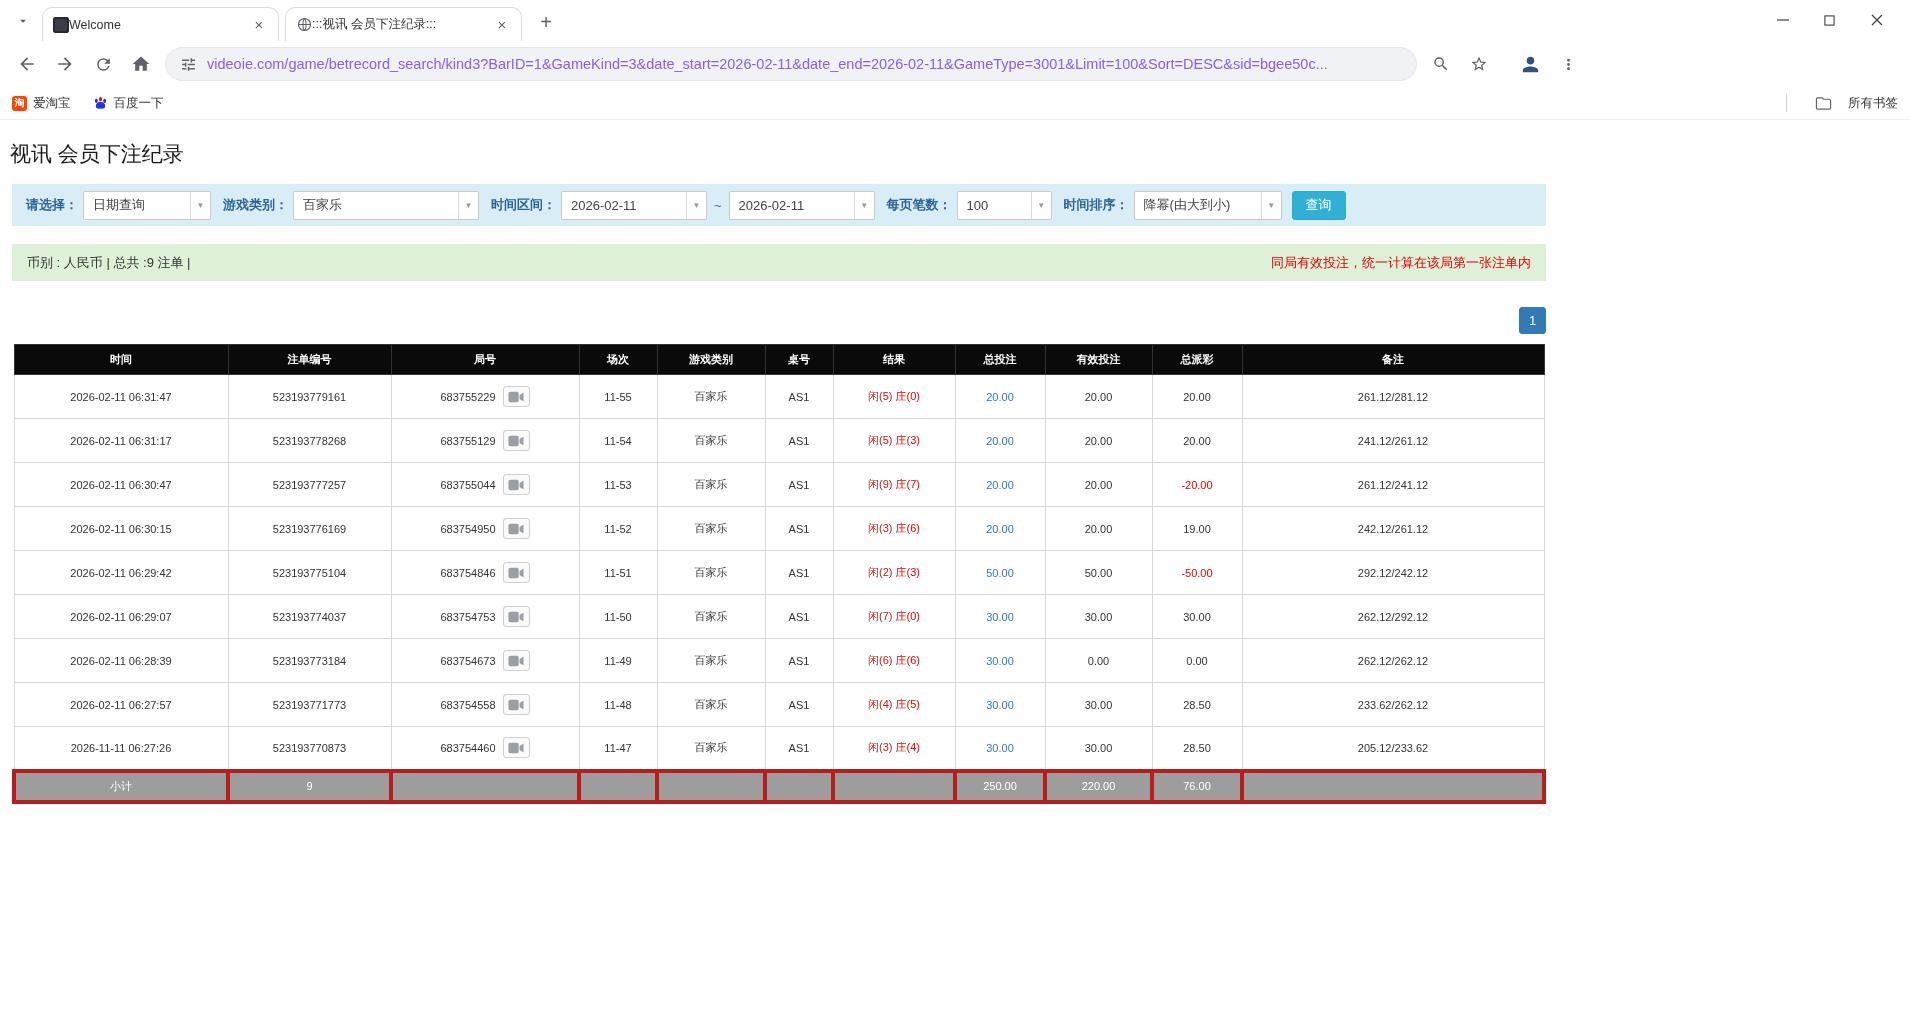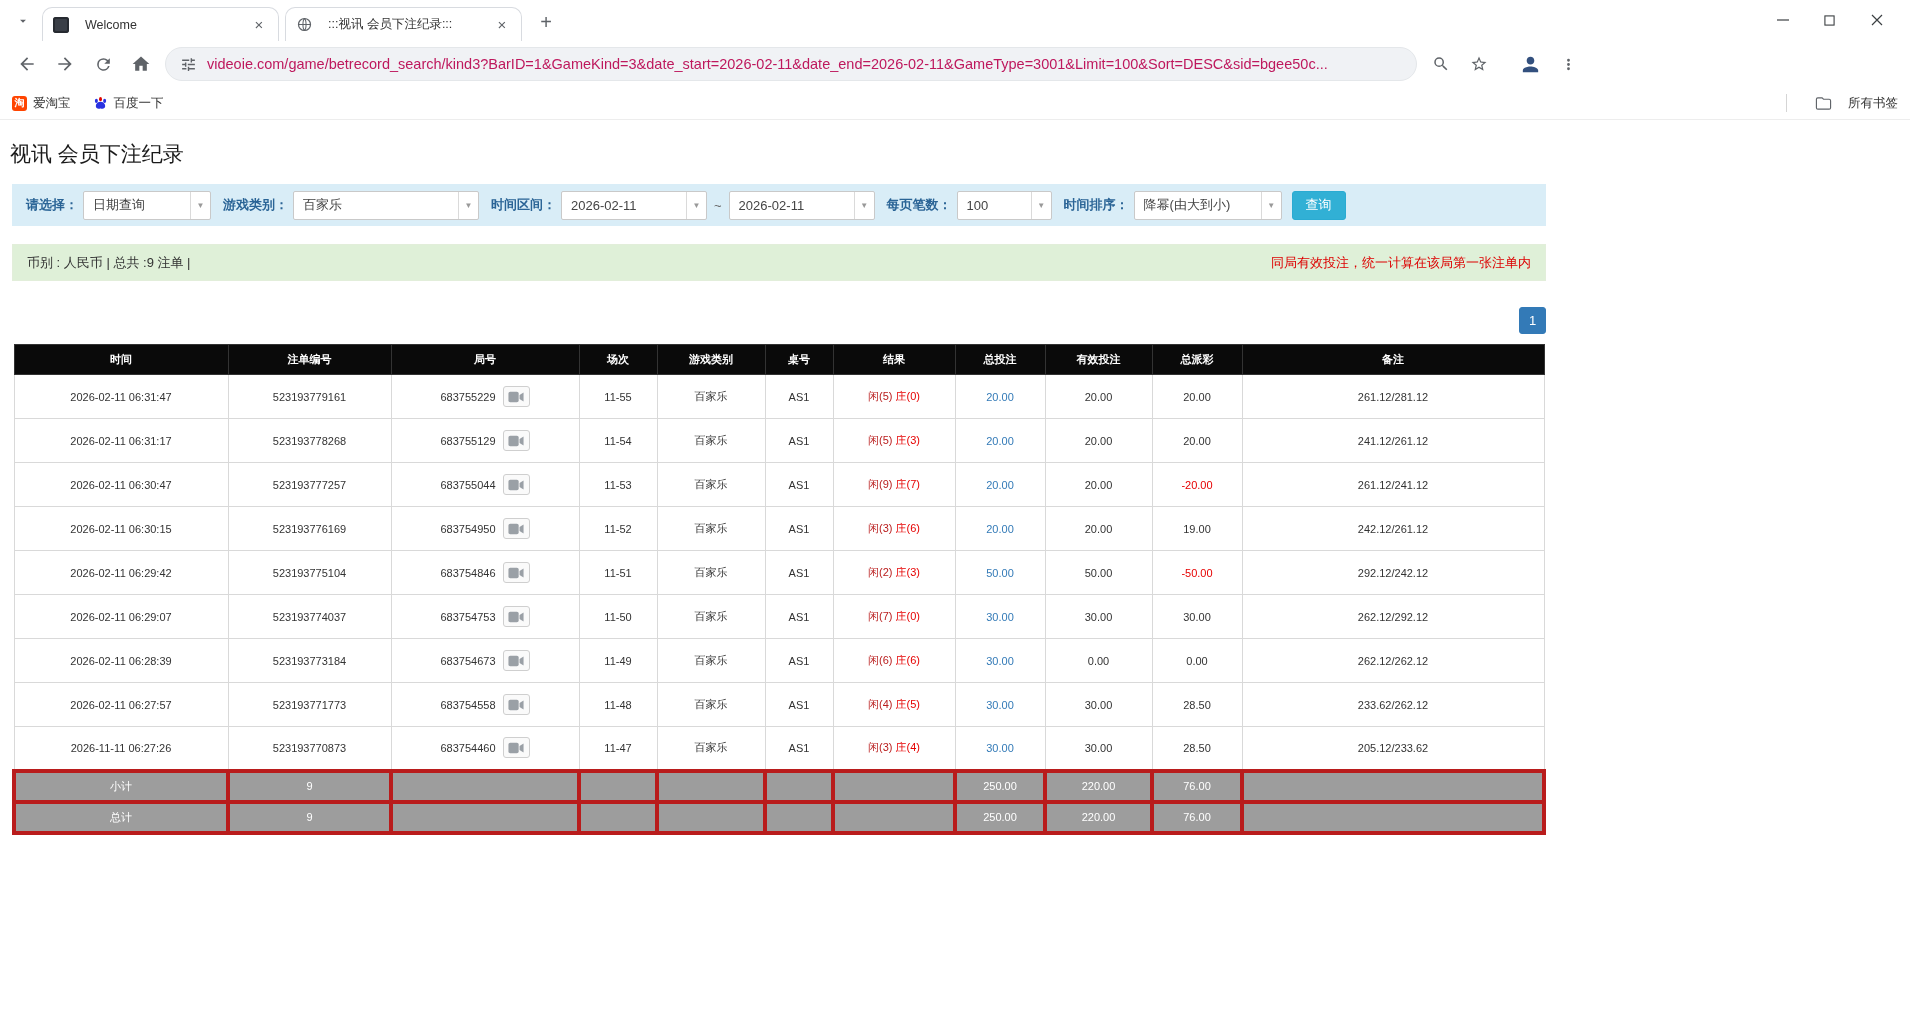--- a/index.html
+++ b/index.html
@@ -2,33 +2,33 @@
 <html><head>
 <meta charset="utf-8">
 <style>
   html,body{margin:0;padding:0;}
   body{width:1910px;height:1030px;font-family:"Liberation Sans",sans-serif;background:#fff;overflow:hidden;}
   *{box-sizing:border-box;}
 
   
   .tabstrip{height:41px;background:#fff;display:flex;align-items:flex-end;position:relative;}
   .tab-search{width:26px;height:26px;margin:0 6px 7px 10px;border-radius:50%;display:flex;align-items:center;justify-content:center;cursor:pointer;}
-  .tab{height:34px;width:237px;border:1px solid #d8dbe0;border-bottom:none;border-radius:10px 10px 0 0;display:flex;align-items:center;gap:16px;padding:0 10px;font-size:12.5px;color:#333;background:#fff;cursor:pointer;margin-right:6px;}
+  .tab{height:34px;width:237px;border:1px solid #d8dbe0;border-bottom:none;border-radius:10px 10px 0 0;display:flex;align-items:center;gap:0;padding:0 10px;font-size:12.5px;color:#333;background:#fff;cursor:pointer;margin-right:6px;}
   .tab-title{white-space:nowrap;overflow:hidden;text-overflow:ellipsis;flex:1;}
   .tab-close{font-size:15px;color:#5f6368;width:18px;height:18px;display:flex;align-items:center;justify-content:center;border-radius:50%;cursor:pointer;}
   .fav-dark{width:16px;height:16px;background:#3a3f47;border-radius:3px;flex:0 0 auto;box-shadow:inset 0 0 0 2px #262a30;}
   .fav-globe{width:16px;height:16px;flex:0 0 auto;display:flex;align-items:center;justify-content:center;}
   .new-tab{width:28px;height:28px;margin:0 0 5px 4px;display:flex;align-items:center;justify-content:center;font-size:20px;color:#5f6368;border-radius:50%;cursor:pointer;}
   .win-controls{position:absolute;right:10px;top:0;height:40px;display:flex;}
   .win-btn{width:47px;height:100%;display:flex;align-items:center;justify-content:center;cursor:pointer;}
 
   .toolbar{height:46px;display:flex;align-items:center;padding:0 8px;background:#fff;}
   .nav-btn{width:36px;height:36px;border-radius:50%;display:flex;align-items:center;justify-content:center;margin:0 1px;cursor:pointer;flex:0 0 auto;}
   .omnibox{width:1252px;height:34px;background:#f0f2f5;border:1px solid #e4e7ea;border-radius:17px;display:flex;align-items:center;gap:10px;padding:0 14px;margin:0 5px;cursor:text;}
-  .url{font-size:14.5px;color:#be185d;white-space:nowrap;overflow:hidden;flex:1;}
+  .url{font-size:14.5px;color:#8b5cf6;white-space:nowrap;overflow:hidden;flex:1;}
 
   .bookmarkbar{height:33px;display:flex;align-items:center;padding:0 12px;border-bottom:1px solid #ededed;background:#fff;}
   .bm{display:flex;align-items:center;gap:6px;font-size:12.5px;color:#333;margin-right:22px;cursor:pointer;}
   .tb-icon{width:15px;height:15px;background:#ff4400;border-radius:3px;color:#fff;font-size:10px;display:flex;align-items:center;justify-content:center;font-weight:bold;flex:0 0 auto;}
   .bm-right{margin-left:auto;display:flex;align-items:center;gap:16px;font-size:12.5px;color:#333;cursor:pointer;}
   .vdiv{width:1px;height:18px;background:#d5d5d5;margin-right:12px;}
 
   
   .page-title{font-size:21px;color:#1a1a1a;margin:20px 0 16px 10px;font-weight:500;}
   .container{width:1534px;margin-left:12px;}
@@ -454,29 +454,16 @@
           <td></td>
             <td></td>
             <td></td>
           <td></td>
             <td></td>
           <td>250.00</td>
           <td>220.00</td>
           <td>76.00</td>
           <td></td>
         </tr>
-        <tr>
-          <td>总计</td>
-          <td>9</td>
-          <td></td>
-            <td></td>
-            <td></td>
-          <td></td>
-            <td></td>
-          <td>250.00</td>
-          <td>220.00</td>
-          <td>76.00</td>
-          <td></td>
-        </tr>
       </tfoot>
     </table>
   </div>
 </div>
 
 </body></html>

